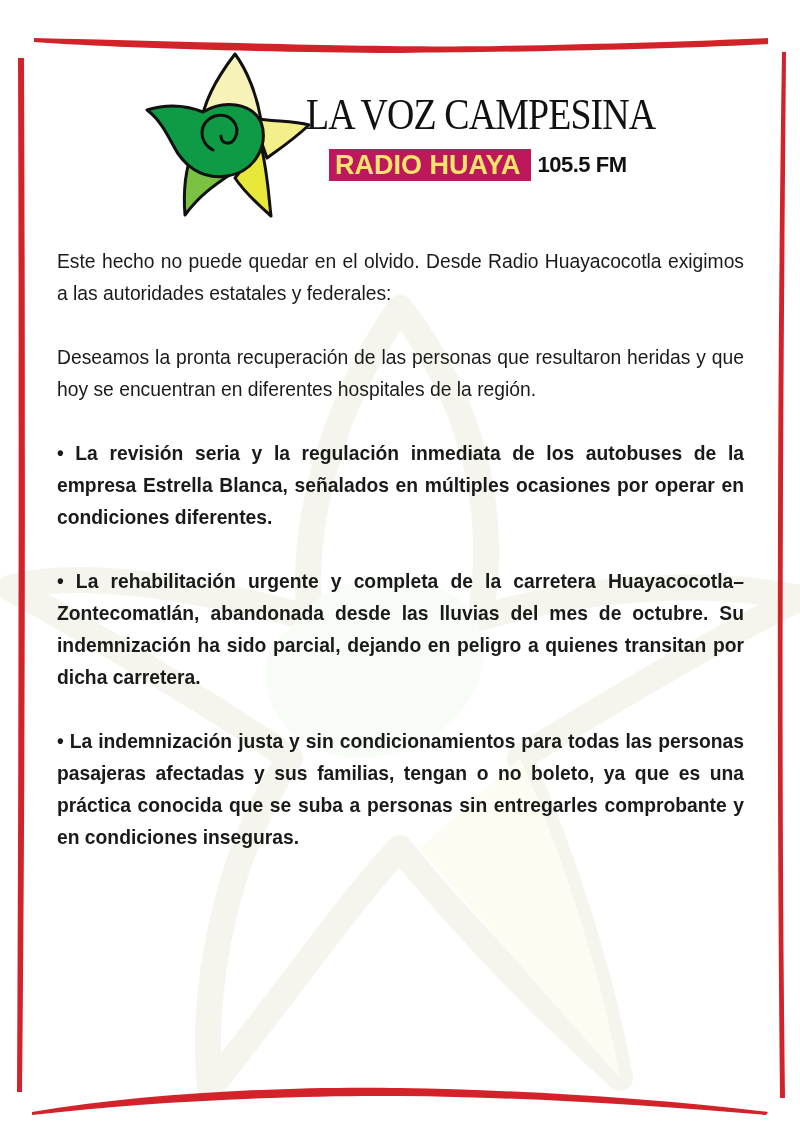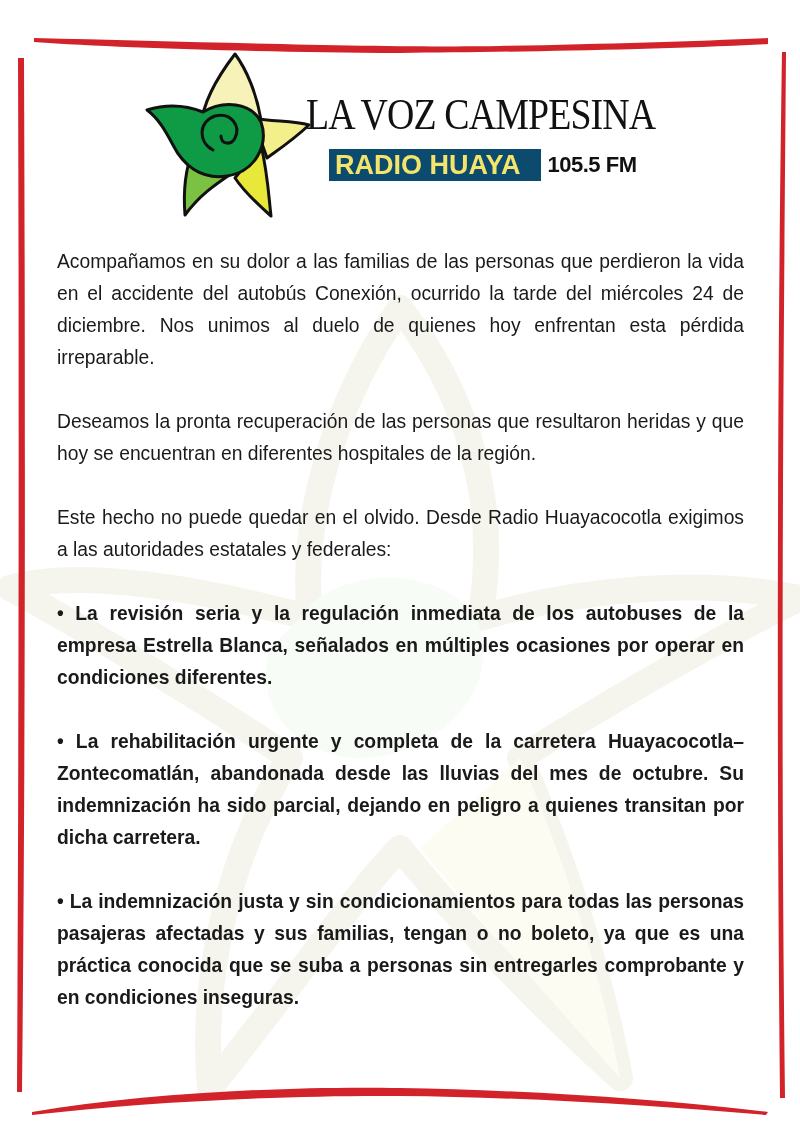--- a/index.html
+++ b/index.html
@@ -16,23 +16,23 @@
   .logo { position: absolute; left: 143px; top: 42px; width: 170px; height: 170px; }
   .brand-title {
     position: absolute; left: 306px; top: 82px;
     font-family: "Liberation Serif", "DejaVu Serif", serif;
     font-size: 44px; line-height: 50px; color: #111111;
     letter-spacing: -1px; transform: scaleX(0.86); transform-origin: left top;
     white-space: nowrap; margin: 0; font-weight: normal;
   }
   .brand-sub { position: absolute; left: 329px; top: 141px; display: flex; align-items: center; }
   .brand-badge {
-    background: #0c4a6e; color: #f4e56a;
+    background: #be185d; color: #f4e56a;
     font-family: "Liberation Sans", "DejaVu Sans", sans-serif; font-weight: bold;
-    font-size: 27px; line-height: 32px; padding: 0 20px 0 6px; height: 32px;
+    font-size: 27px; line-height: 32px; padding: 0 10px 0 6px; height: 32px;
     letter-spacing: 0px; white-space: nowrap;
   }
   .brand-freq {
     margin-left: 7px; color: #111111;
     font-family: "Liberation Sans", "DejaVu Sans", sans-serif; font-weight: bold;
     font-size: 22px; line-height: 32px; white-space: nowrap; letter-spacing: -0.5px;
   }
 
   
   .content {
@@ -71,20 +71,19 @@
     <path d="M70 100 C 55 92 55 72 72 66 C 88 62 98 76 92 88 C 88 96 78 94 78 86" fill="none" stroke="#111" stroke-width="3" stroke-linecap="round"></path>
   </svg>
 
   <h1 class="brand-title">LA VOZ CAMPESINA</h1>
   <div class="brand-sub">
     <span class="brand-badge">RADIO HUAYA</span>
     <span class="brand-freq">105.5 FM</span>
   </div>
 
   <div class="content">
-    <p>Acompañamos en su dolor a las familias de las personas que perdieron la vida en el accidente del autobús Conexión, ocurrido la tarde del miércoles 24 de diciembre. Nos unimos al duelo de quienes hoy enfrentan esta pérdida irreparable.</p>
+    <p>Este hecho no puede quedar en el olvido. Desde Radio Huayacocotla exigimos a las autoridades estatales y federales:</p>
     <p>Deseamos la pronta recuperación de las personas que resultaron heridas y que hoy se encuentran en diferentes hospitales de la región.</p>
-    <p>Este hecho no puede quedar en el olvido. Desde Radio Huayacocotla exigimos a las autoridades estatales y federales:</p>
     <p class="bold">• La revisión seria y la regulación inmediata de los autobuses de la empresa Estrella Blanca, señalados en múltiples ocasiones por operar en condiciones diferentes.</p>
     <p class="bold">• La rehabilitación urgente y completa de la carretera Huayacocotla–Zontecomatlán, abandonada desde las lluvias del mes de octubre. Su indemnización ha sido parcial, dejando en peligro a quienes transitan por dicha carretera.</p>
     <p class="bold">• La indemnización justa y sin condicionamientos para todas las personas pasajeras afectadas y sus familias, tengan o no boleto, ya que es una práctica conocida que se suba a personas sin entregarles comprobante y en condiciones inseguras.</p>
   </div>
 </div>
 
 </body></html>

